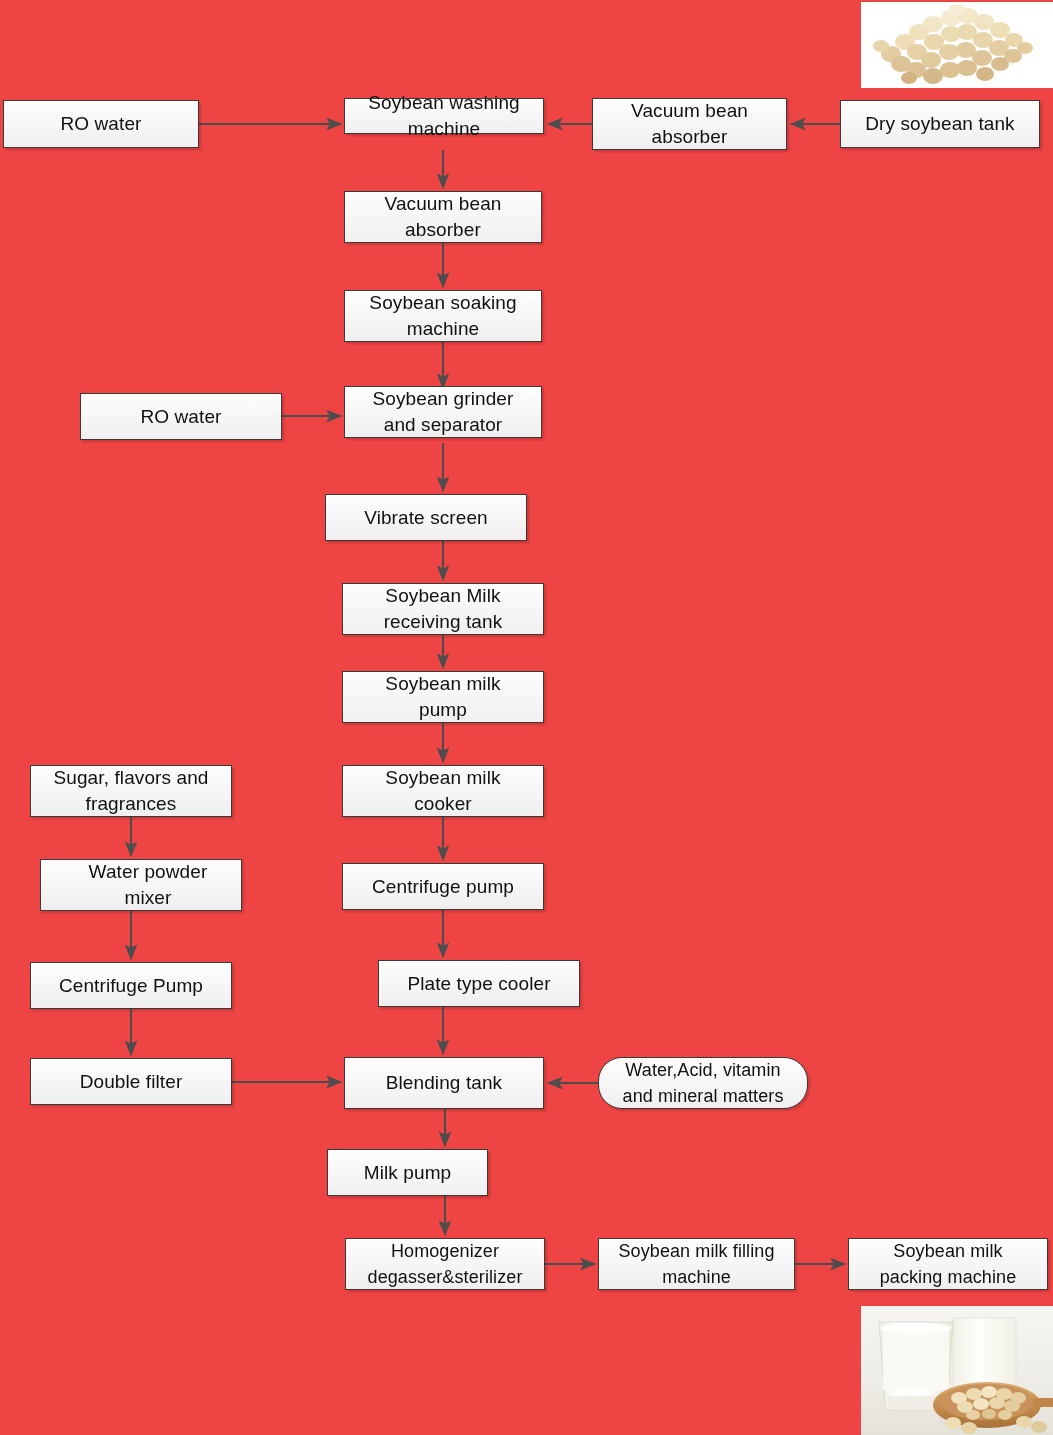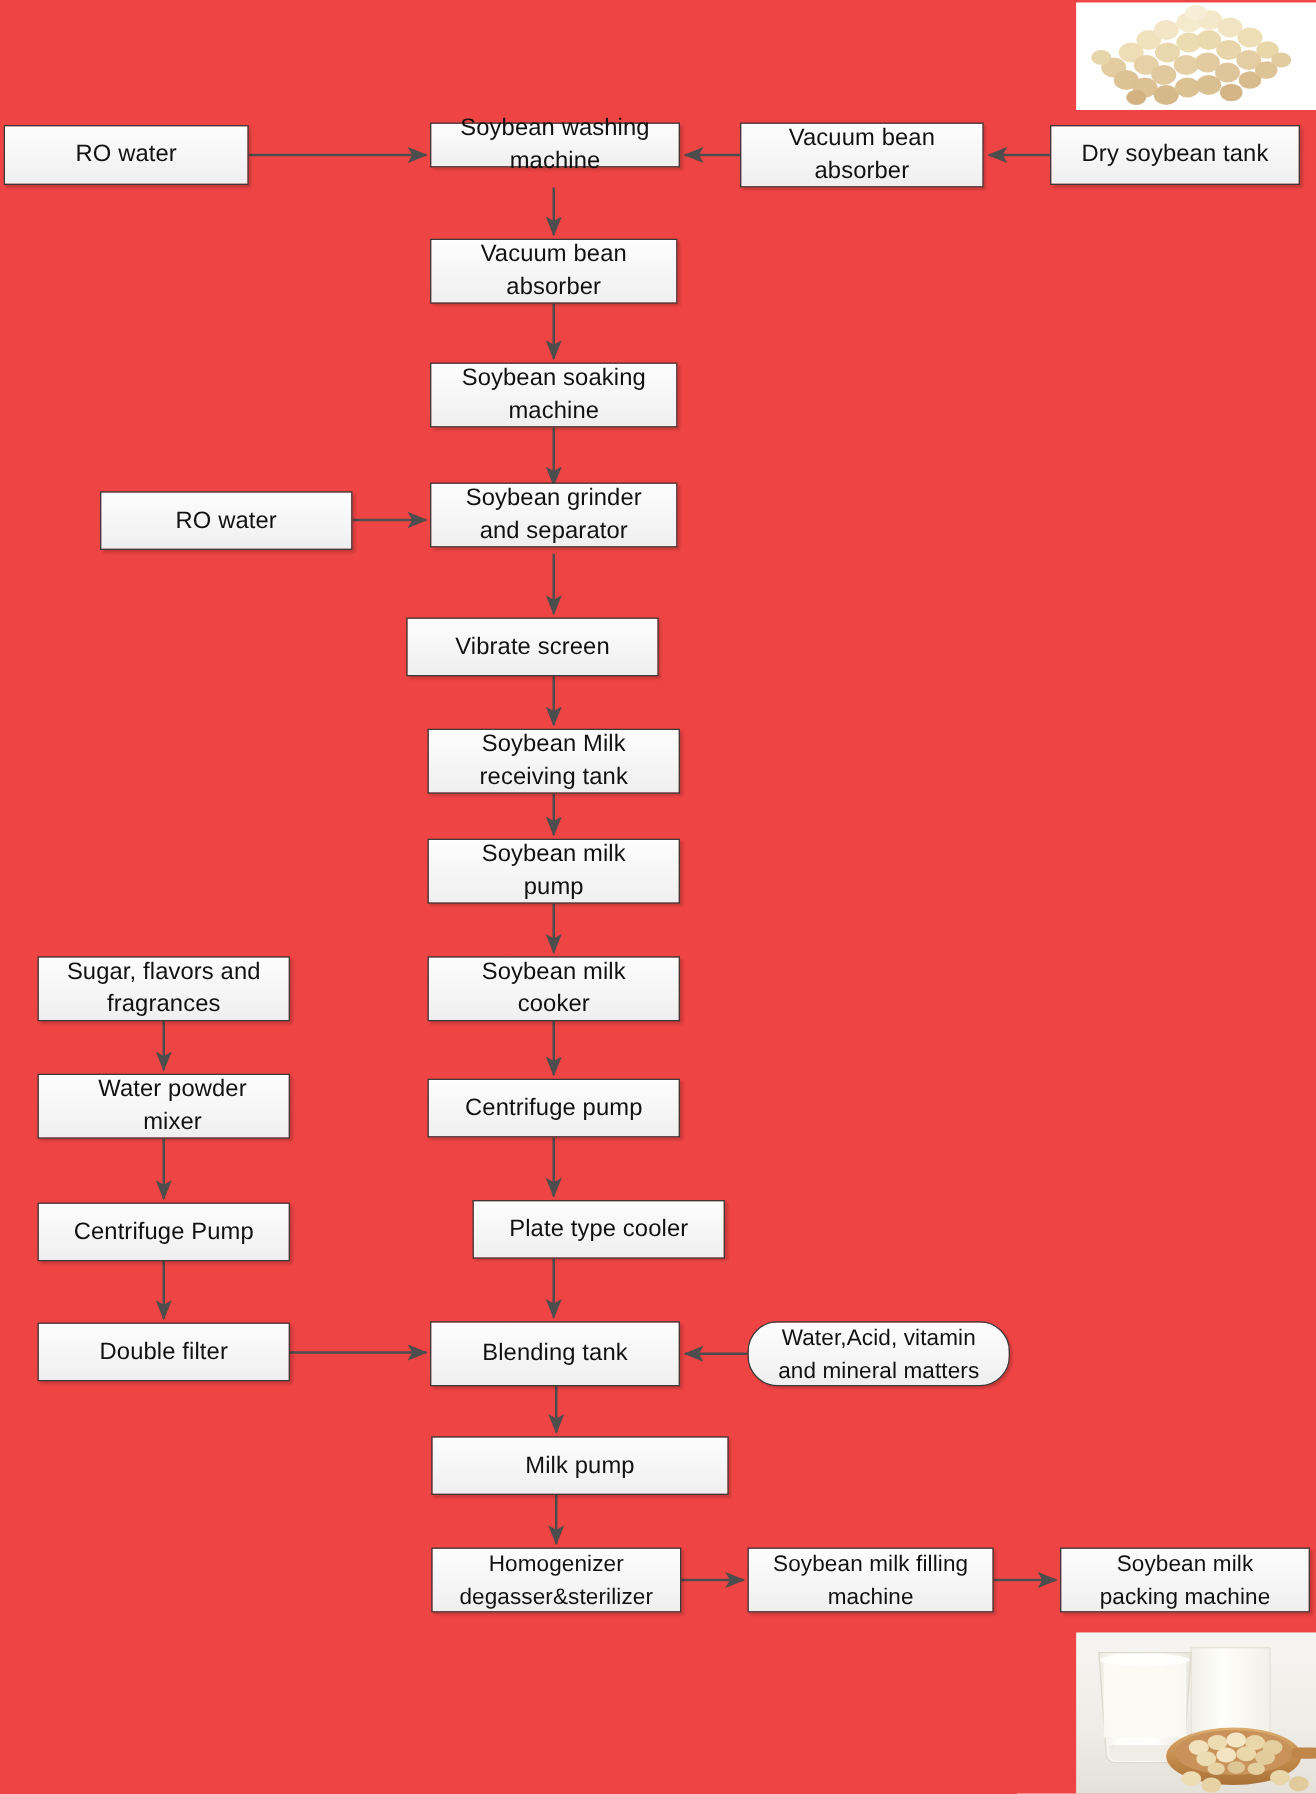--- a/index.html
+++ b/index.html
@@ -174,21 +174,21 @@
   <div class="node" style="left:30px;  top:765px; width:202px; height:52px;">
     <span class="label">Sugar, flavors and
 fragrances</span>
   </div>
 
   <div class="node" style="left:342px; top:765px; width:202px; height:52px;">
     <span class="label">Soybean milk
 cooker</span>
   </div>
 
-  <div class="node" style="left:30px;  top:859px; width:202px; height:52px;padding-left:18px;">
+  <div class="node" style="left:40px;  top:859px; width:202px; height:52px;padding-left:18px;">
     <span class="label">Water powder
 mixer</span>
   </div>
 
   <div class="node" style="left:342px; top:863px; width:202px; height:47px;">
     <span class="label">Centrifuge pump</span>
   </div>
 
   <div class="node" style="left:30px;  top:962px; width:202px; height:47px;">
     <span class="label">Centrifuge Pump</span>
@@ -204,21 +204,21 @@
 
   <div class="node" style="left:344px; top:1057px; width:200px; height:52px;">
     <span class="label">Blending tank</span>
   </div>
 
   <div class="node" style="left:598px; top:1057px; width:210px; height:52px; font-size:18px;border-radius:24px;">
     <span class="label">Water,Acid, vitamin
 and mineral matters</span>
   </div>
 
-  <div class="node" style="left:345px; top:1149px; width:238px; height:47px;">
+  <div class="node" style="left:327px; top:1149px; width:161px; height:47px;">
     <span class="label">Milk pump</span>
   </div>
 
   <div class="node" style="left:345px; top:1238px; width:200px; height:52px; font-size:18px;justify-content:center;">
     <span class="label">Homogenizer
 degasser&amp;sterilizer</span>
   </div>
 
   <div class="node" style="left:598px; top:1238px; width:197px; height:52px; font-size:18px;">
     <span class="label">Soybean milk filling

